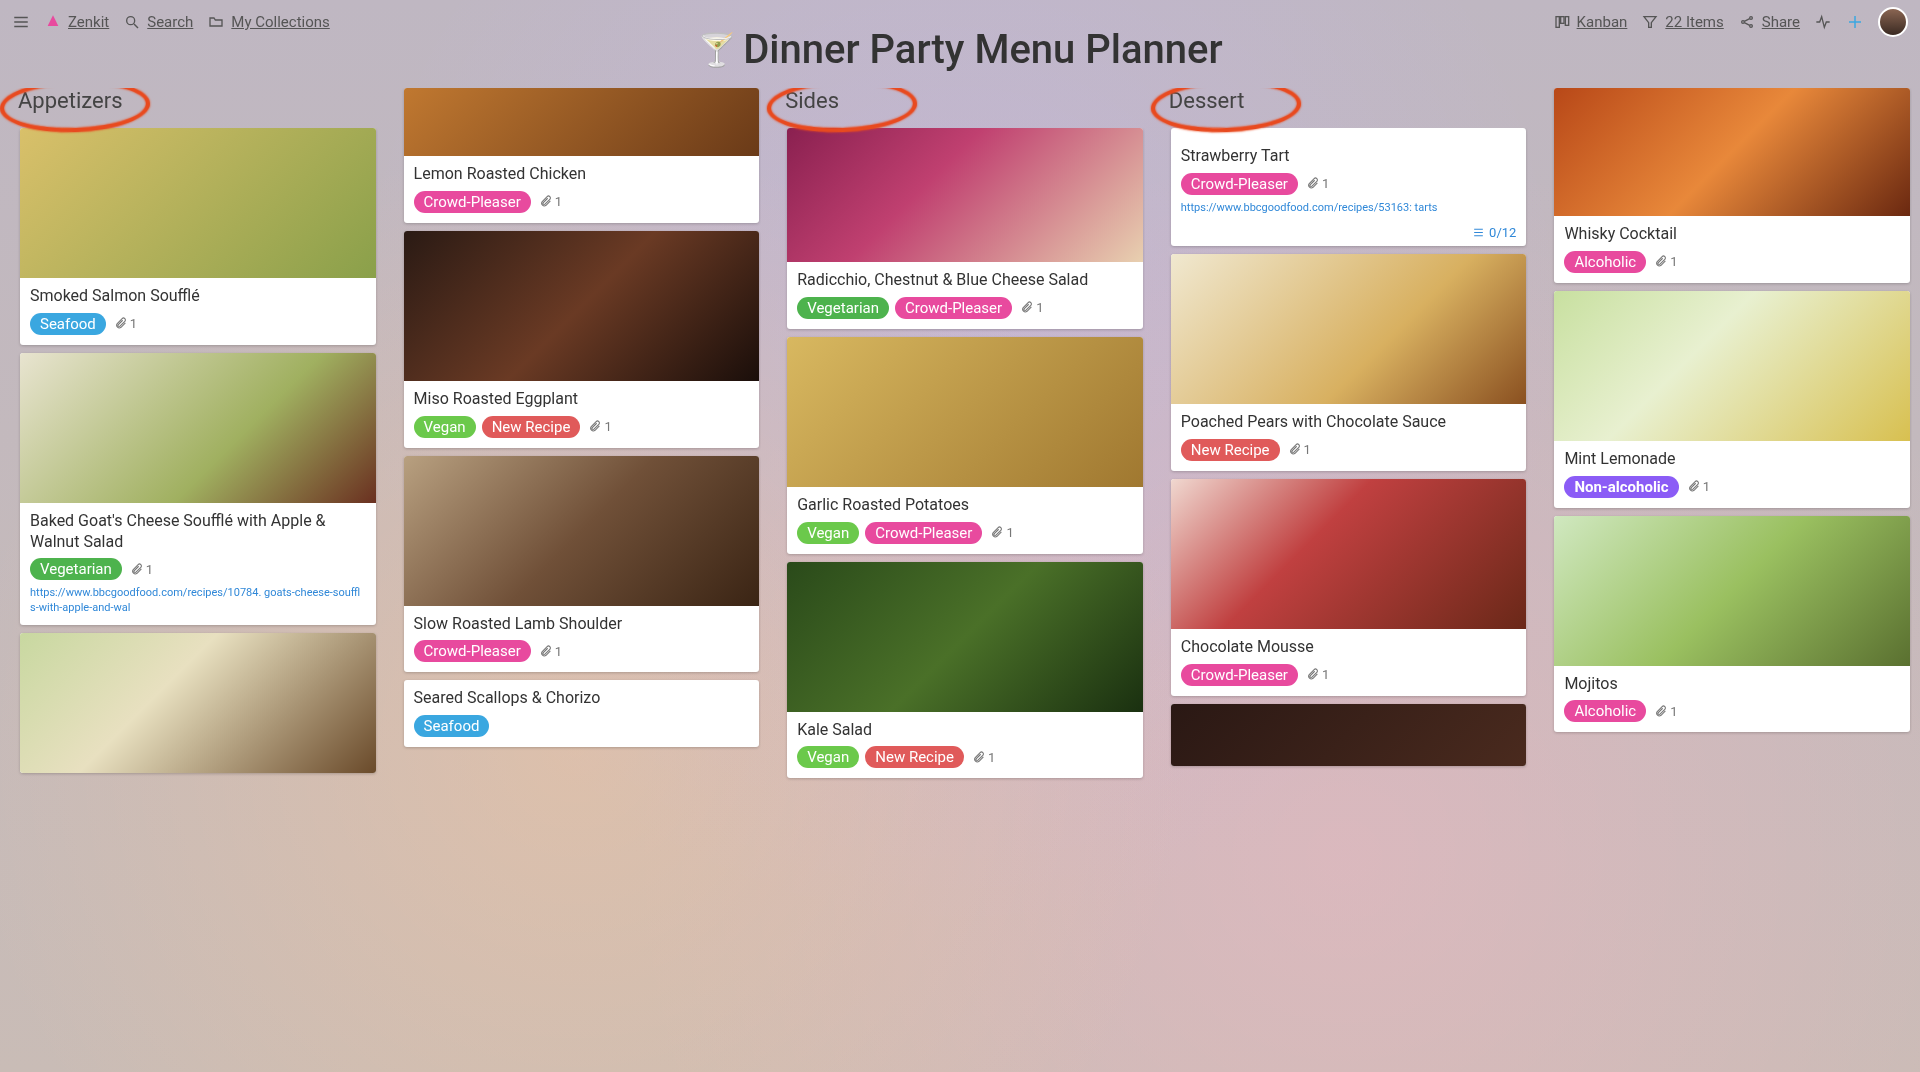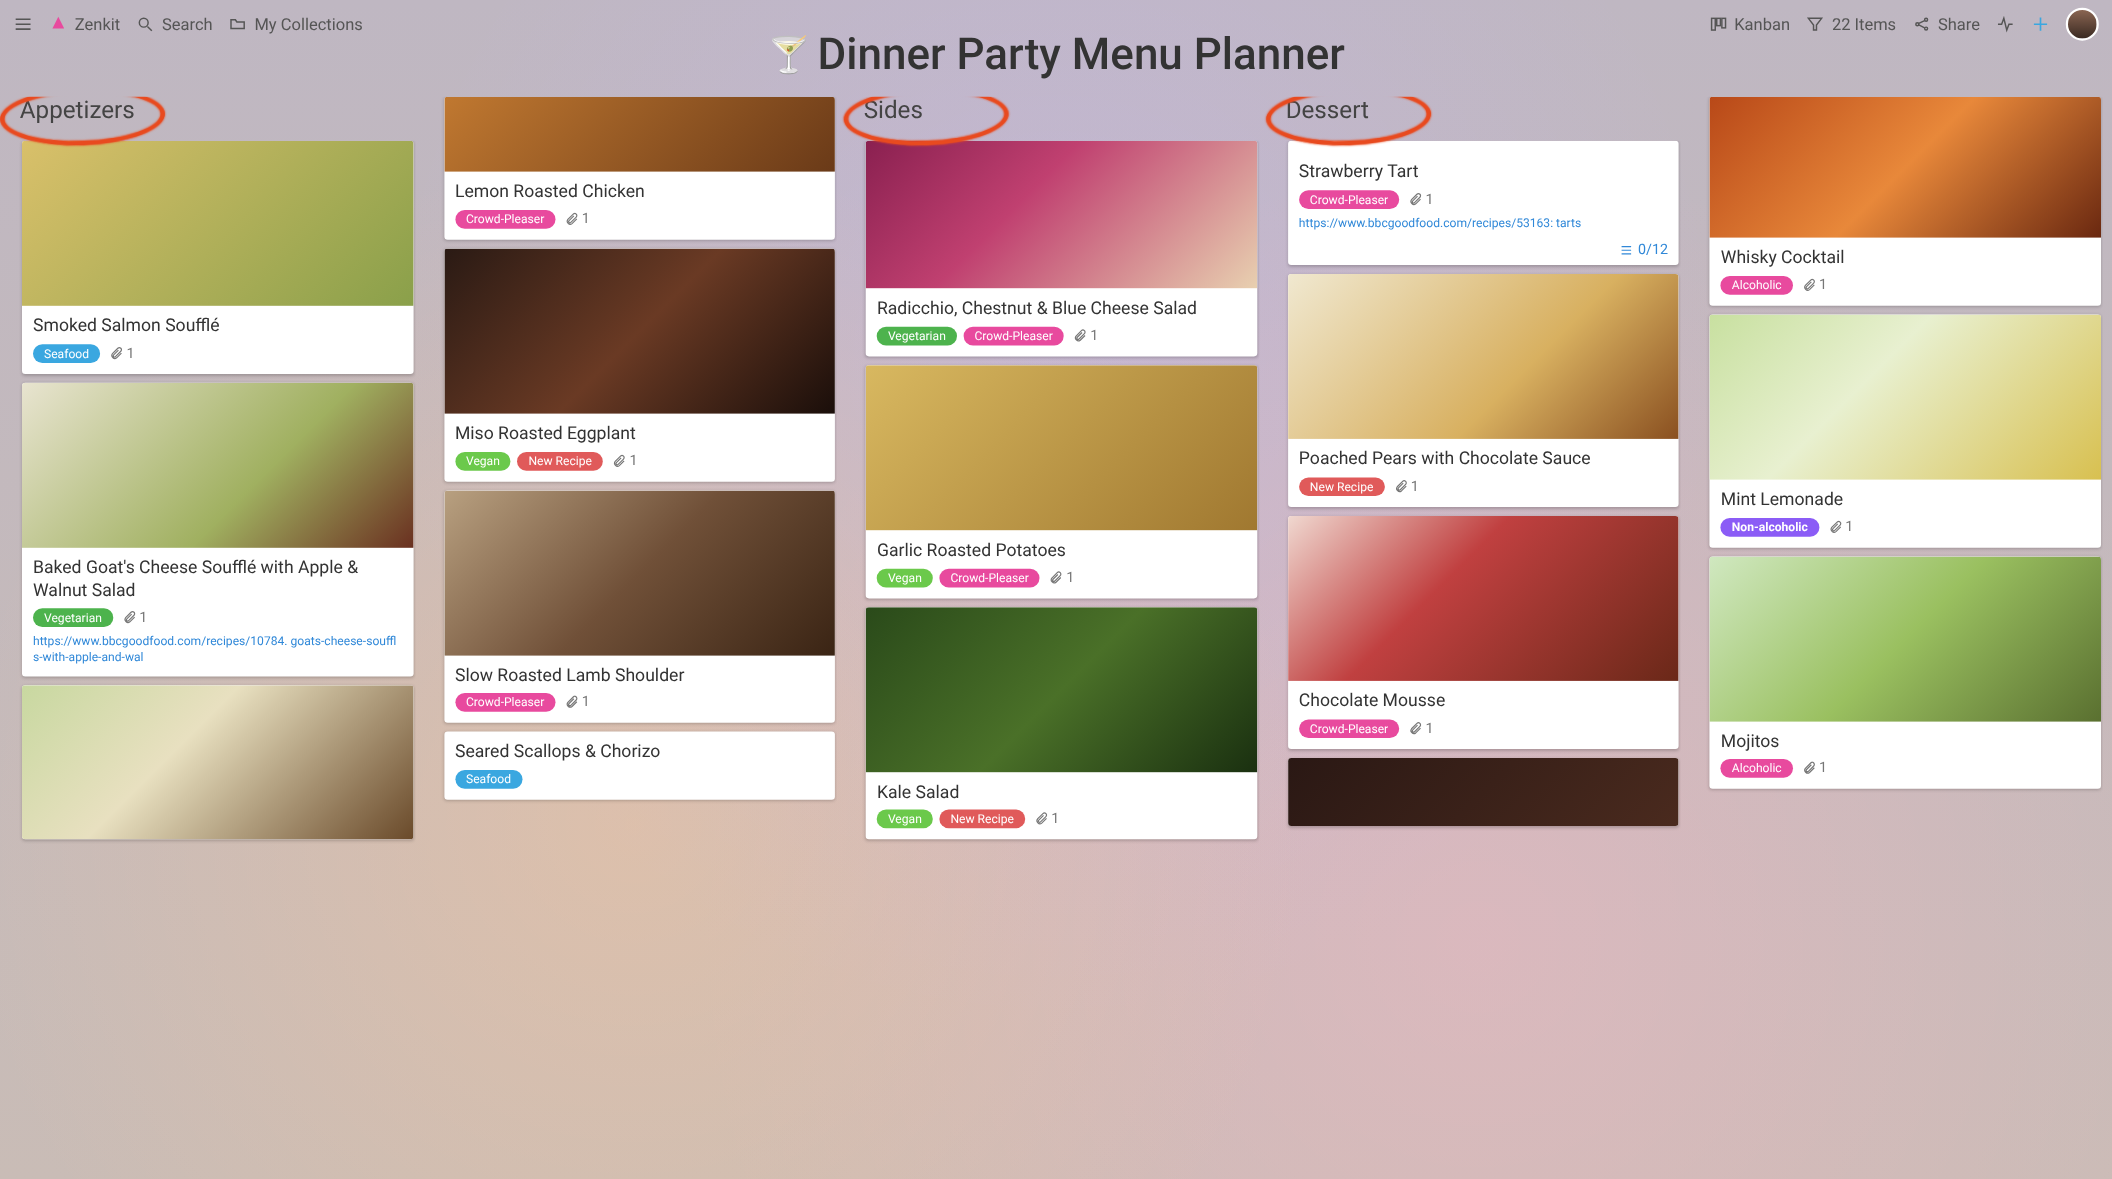--- a/index.html
+++ b/index.html
@@ -19,21 +19,21 @@
   top: 0; left: 0; right: 0;
   height: 44px;
   display: flex;
   align-items: center;
   padding: 0 12px;
   color: #555;
   font-size: 15px;
 }
 .topbar-left, .topbar-right { display: flex; align-items: center; gap: 14px; }
 .topbar-right { margin-left: auto; }
-.tb-item { display: flex; align-items: flex-start; gap: 6px; cursor: pointer; }
+.tb-item { display: flex; align-items: flex-start; gap: 6px; cursor: pointer; text-decoration: underline; }
 .tb-icon { width: 18px; height: 18px; display: inline-flex; align-items: center; justify-content: center; }
 .avatar { width: 30px; height: 30px; border-radius: 50%; background: linear-gradient(#8a6552,#3a2a22); border: 2px solid #fff; }
 
 .page-title {
   position: absolute;
   top: 26px; left: 0; right: 0;
   text-align: center;
   font-size: 40px;
   font-weight: 500;
   color: #333;
@@ -95,21 +95,21 @@
 }
 .card-img {
   width: 100%;
   background-size: cover;
   background-position: center;
 }
 .card-body { padding: 8px 10px 10px 10px; }
 .card-title { font-size: 16px; color: #333; margin-bottom: 6px; line-height: 1.3; }
 .tags-row { display: flex; align-items: center; flex-wrap: wrap; gap: 6px; }
 .tag {
-  font-size: 11px;
+  font-size: 15px;
   padding: 2px 10px;
   border-radius: 11px;
   color: #fff;
   white-space: nowrap;
 }
 .attach { display: inline-flex; align-items: center; gap: 3px; color: #777; font-size: 13px; margin-left: 2px;}
 .card-link { font-size: 11px; color: #3088d8; margin-top: 6px; word-break: break-all; line-height: 1.3; }
 .card-footer { display:flex; justify-content:flex-end; align-items:center; padding: 0 10px 6px 10px; color:#3088d8; font-size:13px; gap:4px;}
 
 

